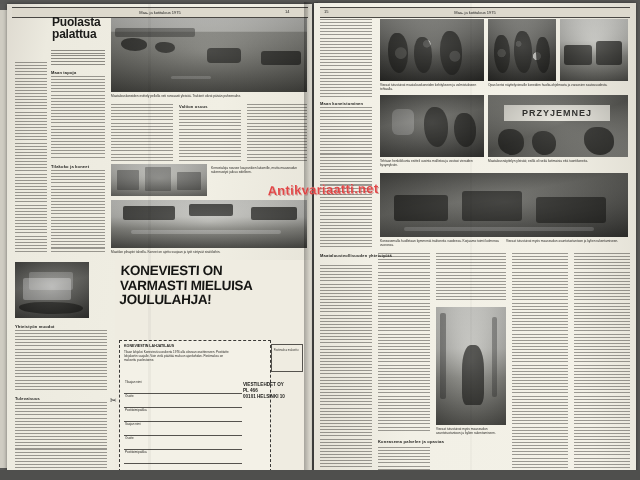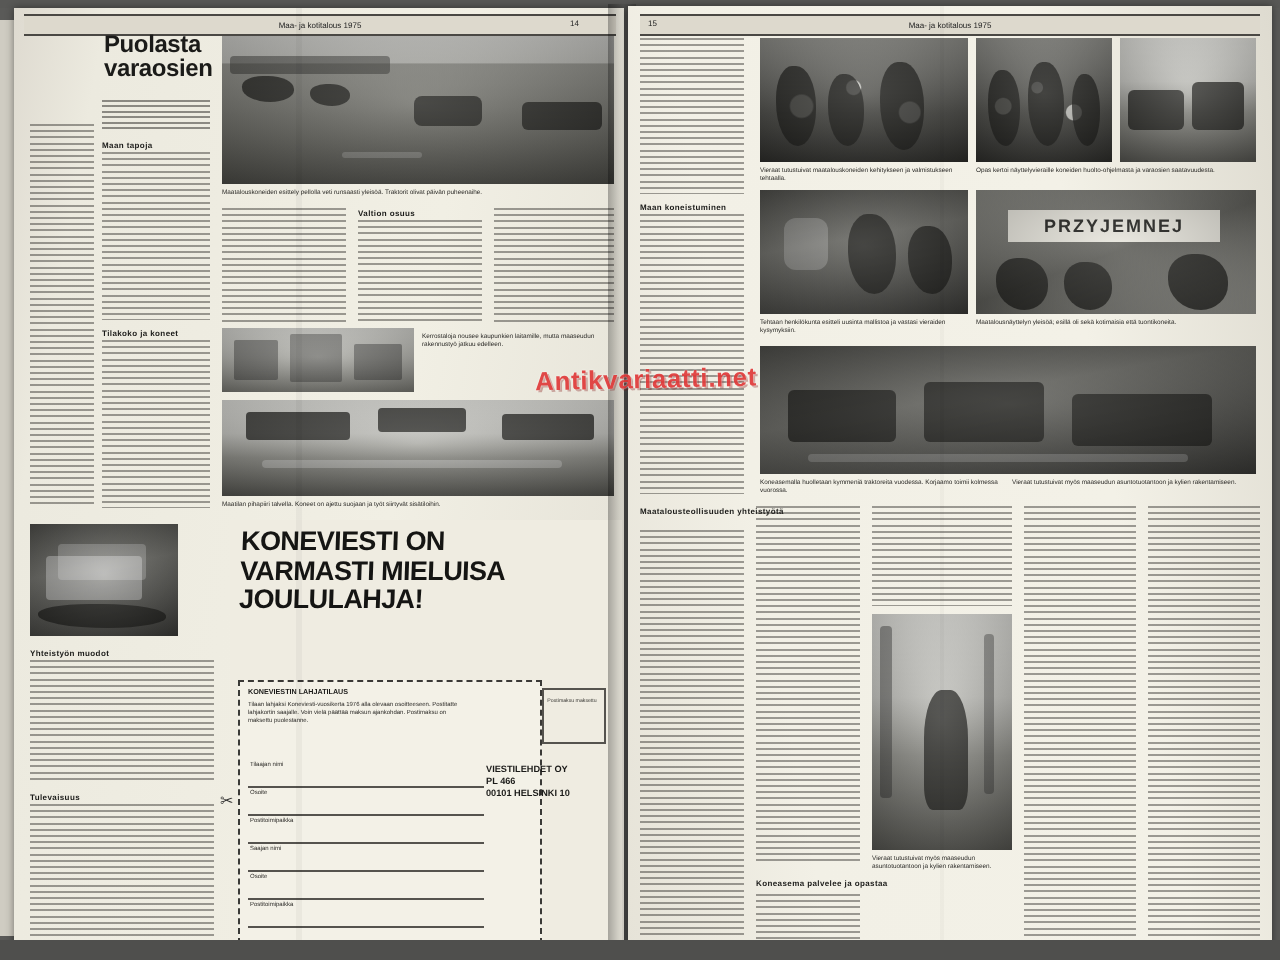--- a/index.html
+++ b/index.html
@@ -127,21 +127,21 @@
 
   <div class="sheet" id="left-page">
 
     <div class="masthead" style="left:5px;top:3px;width:296px;">
       <span>Maa- ja kotitalous 1975</span>
     </div>
     <div class="mh-num" style="left:278px;top:5px;">14</div>
 
     <div id="hl-puolasta">
       <span>Puolasta</span>
-      <span>varaosien</span>
+      <span>palattua</span>
     </div>
 
     <div class="col" style="left:44px;top:46px;width:54px;height:16px;">
         <div class="lines dense"></div>
       </div>
 
     <div class="photo ph-field" style="left:104px;top:14px;width:196px;height:74px;">
       <div class="dark-blob" style="left:10px;top:20px;width:26px;height:13px;"></div>
       <div class="dark-blob" style="left:44px;top:24px;width:20px;height:11px;"></div>
       <div class="dark-blob" style="left:96px;top:30px;width:34px;height:15px;border-radius:4px;"></div>

